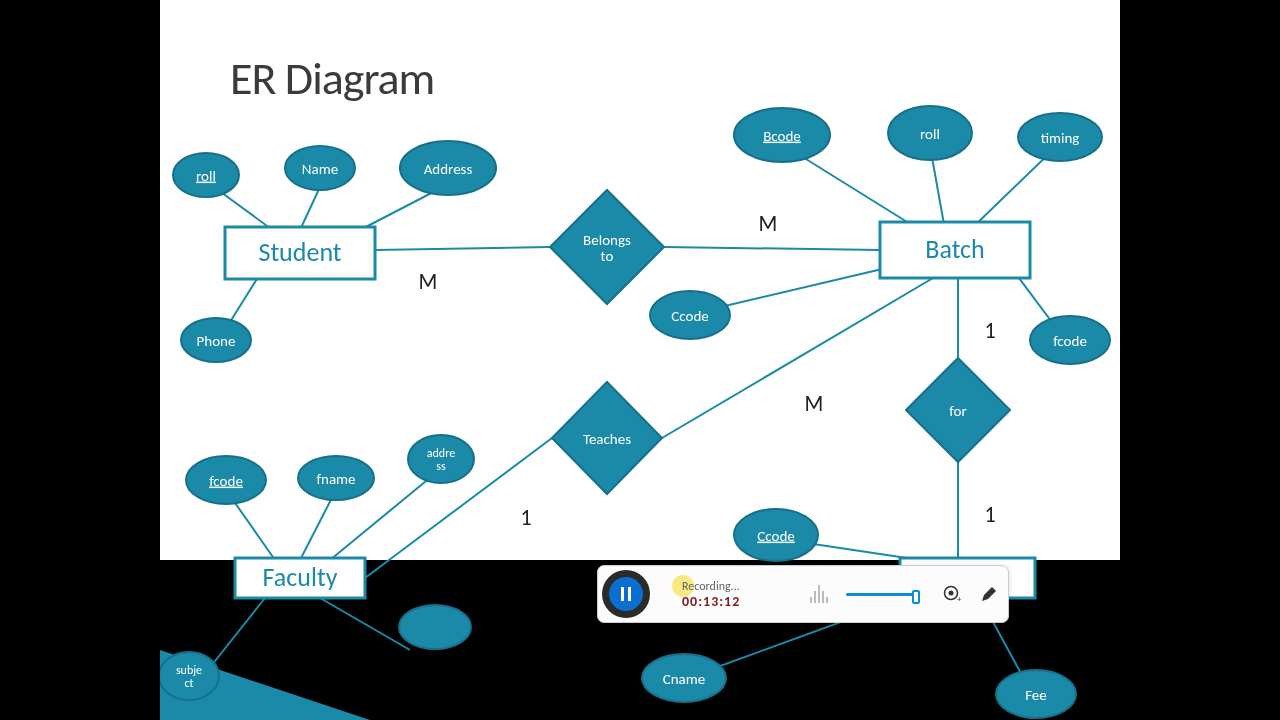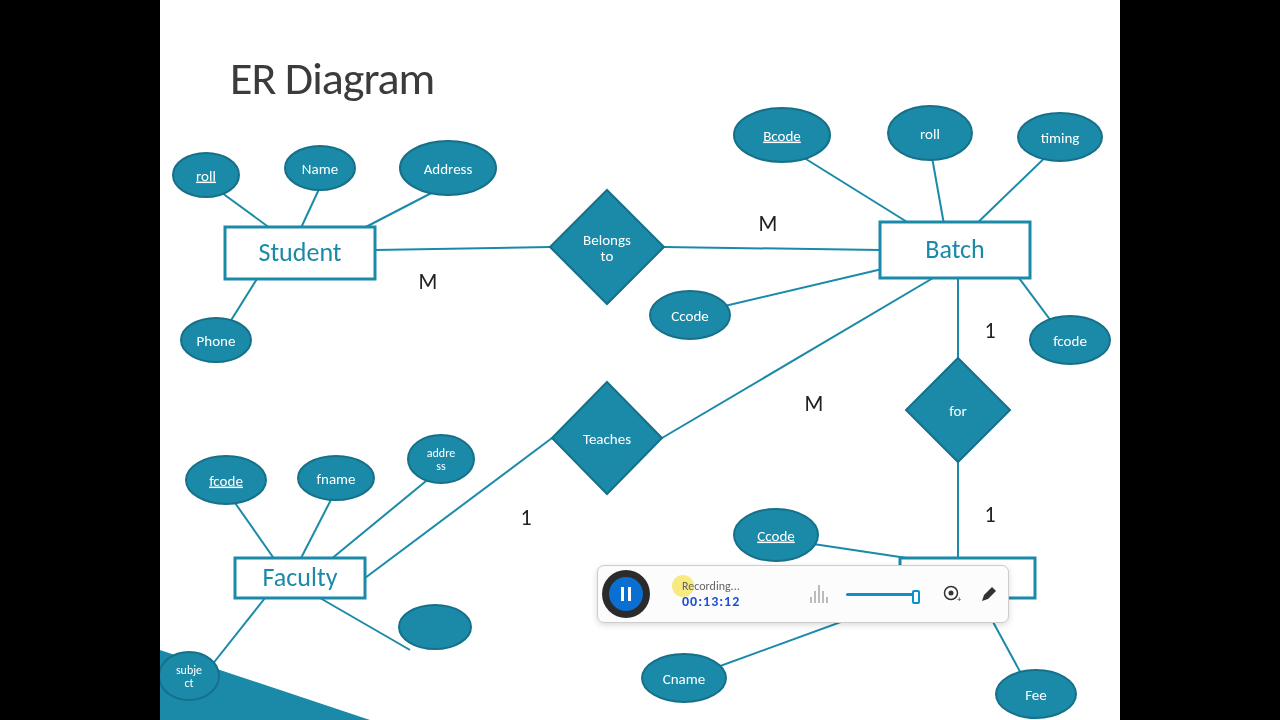--- a/index.html
+++ b/index.html
@@ -1,37 +1,37 @@
 <!DOCTYPE html>
 <html><head>
 <meta charset="utf-8">
 <style>
   html,body{margin:0;padding:0;width:1280px;height:720px;background:#000;font-family:"Segoe UI",Calibri,sans-serif;overflow:hidden}
-  .page{position:absolute;left:160px;top:0;width:960px;height:720px;background:#fff}
+  .page{position:absolute;left:160px;top:0;width:960px;height:560px;background:#fff}
   .title{position:absolute;left:70px;top:50px;font-size:46px;color:#3b3b3b;font-weight:400;letter-spacing:-1px}
   svg.diag{position:absolute;left:0;top:0;width:960px;height:720px}
   .entity{fill:#fff;stroke:#1a8aa8;stroke-width:3}
   .entity-t{fill:#1a8aa8;font-size:26px;text-anchor:middle;dominant-baseline:middle}
   .attr{fill:#1a8aa8;stroke:#167089;stroke-width:2}
   .attr-t{fill:#fff;font-size:15px;text-anchor:middle;dominant-baseline:middle}
   .attr-tu{fill:#fff;font-size:15px;text-anchor:middle;dominant-baseline:middle;text-decoration:underline}
   .attr-ts{fill:#fff;font-size:12px;text-anchor:middle;dominant-baseline:middle}
   .rel{fill:#1a8aa8;stroke:#167089;stroke-width:2}
   .rel-t{fill:#fff;font-size:15px;text-anchor:middle;dominant-baseline:middle}
   .edge{stroke:#1a8aa8;stroke-width:2;fill:none}
   .card{font-size:22px;fill:#222;text-anchor:middle}
   .tri{fill:#1a8aa8}
 
   .recorder{position:absolute;left:437px;top:565px;width:410px;height:56px;background:#fcfcfc;border:1px solid #ccc;border-radius:7px;box-shadow:0 2px 6px rgba(0,0,0,.15);display:flex;align-items:center;z-index:3}
   .rec-circle{width:48px;height:48px;margin:4px;border-radius:50%;background:#2b2b2b;display:flex;align-items:center;justify-content:center;position:relative}
   .rec-inner{width:34px;height:34px;border-radius:50%;background:#0a6fd1;display:flex;align-items:center;justify-content:center}
   .pause-bars{width:3px;height:14px;background:#fff;margin:0 2px}
   .rec-txt{flex:1;display:flex;flex-direction:column;justify-content:center;padding-left:28px;position:relative}
   .rec-lbl{font-size:12px;color:#666}
-  .rec-time{font-size:14px;color:#1d4ed8;font-weight:600;letter-spacing:1px}
+  .rec-time{font-size:14px;color:#7f1d1d;font-weight:600;letter-spacing:1px}
   .cursor-hi{position:absolute;left:18px;top:-4px;width:22px;height:22px;border-radius:50%;background:#f5e66b;opacity:.85;z-index:-1}
   .wave{width:18px;display:flex;align-items:flex-end;gap:2px;margin:0 18px}
   .wave i{display:block;width:2px;background:#bbb}
   .slider{width:70px;height:10px;display:flex;align-items:center;margin-right:16px}
   .slider-track{flex:1;height:3px;background:#0a8fd1;border-radius:2px;position:relative}
   .slider-knob{position:absolute;right:-4px;top:-3px;width:4px;height:10px;border:2px solid #0a8fd1;background:#fff;border-radius:2px}
   .ico{width:22px;height:22px;margin:0 8px;display:flex;align-items:center;justify-content:center;color:#444}
 </style>
 </head>
 <body>

